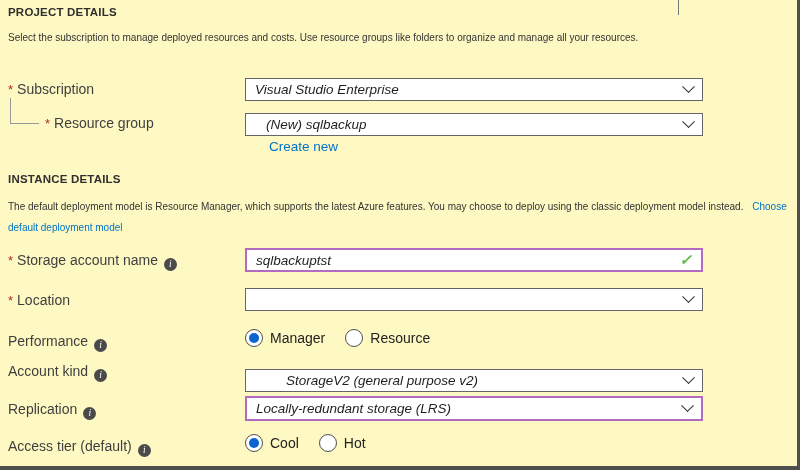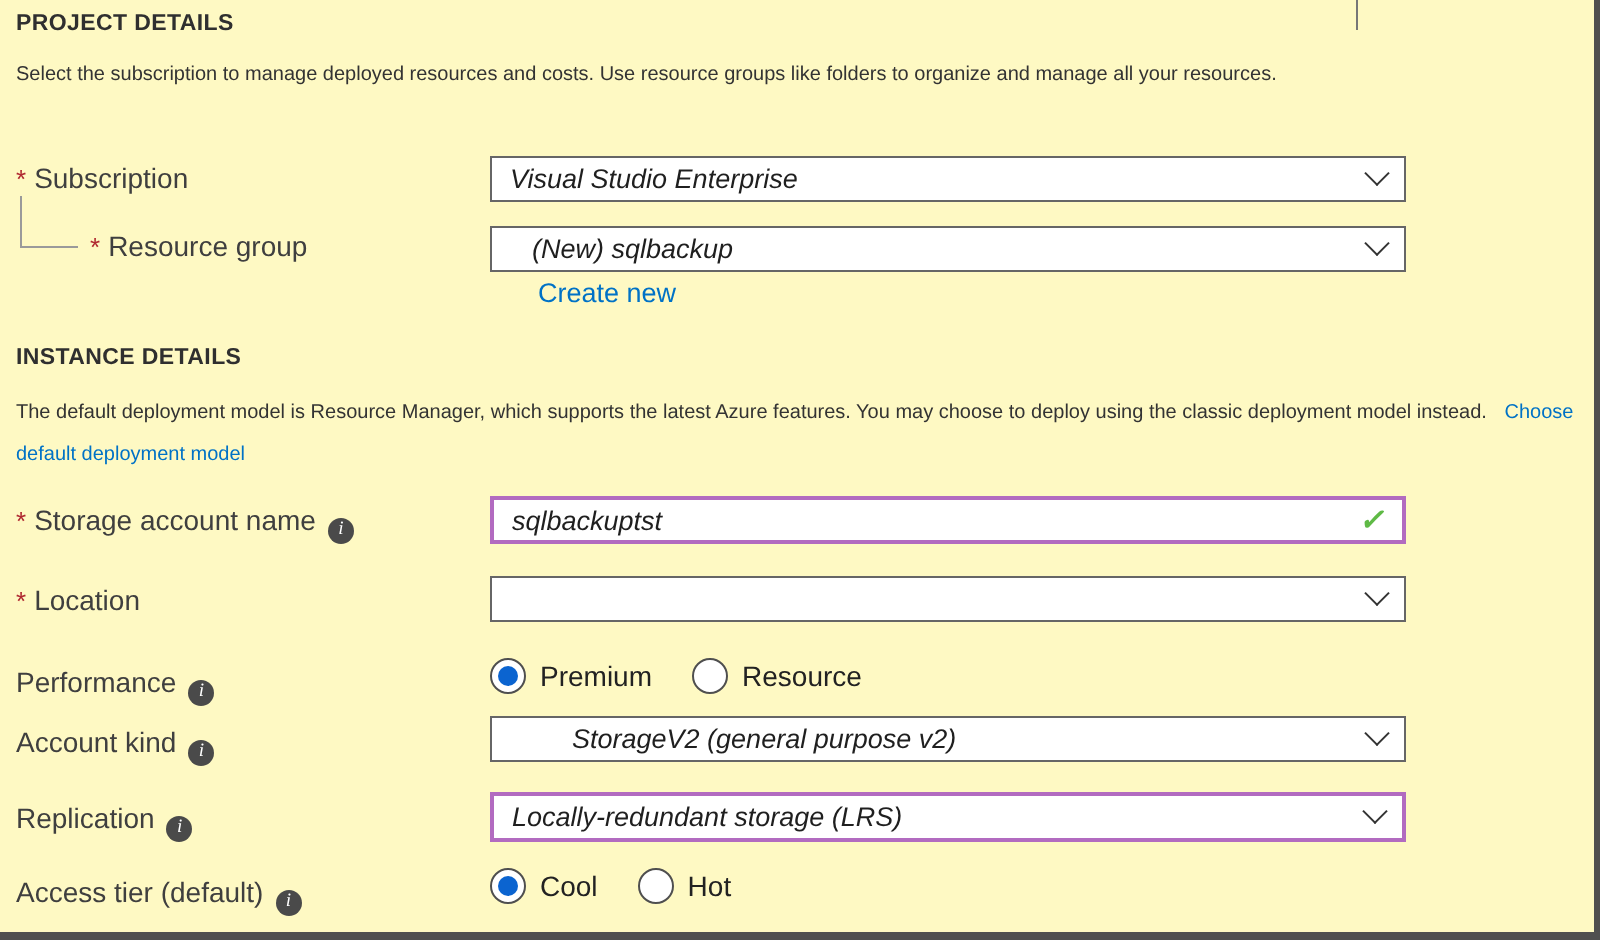--- a/index.html
+++ b/index.html
@@ -102,29 +102,29 @@
     <span class="chev"></span>
   </div>
 
   <div class="row-label" style="top:333px; left:8px;">
     <span>Performance</span><span class="info-icon">i</span>
   </div>
   <div class="radio-group" style="top:329px;">
     <span class="radio on">
         <span class="dot"></span>
       </span>
-    <span class="radio-label">Premium</span>
+    <span class="radio-label">Manager</span>
     <span class="radio"></span>
     <span class="radio-label">Resource</span>
   </div>
 
   <div class="row-label" style="top:363px; left:8px;">
     <span>Account kind</span><span class="info-icon">i</span>
   </div>
-  <div class="field" style="top:358px;padding-left:40px;">
+  <div class="field" style="top:369px;padding-left:40px;">
     <span>StorageV2 (general purpose v2)</span>
     <span class="chev"></span>
   </div>
 
   <div class="row-label" style="top:401px; left:8px;">
     <span>Replication</span><span class="info-icon">i</span>
   </div>
   <div class="field purple" style="top:396px; height:25px;">
     <span>Locally-redundant storage (LRS)</span>
     <span class="chev"></span>

